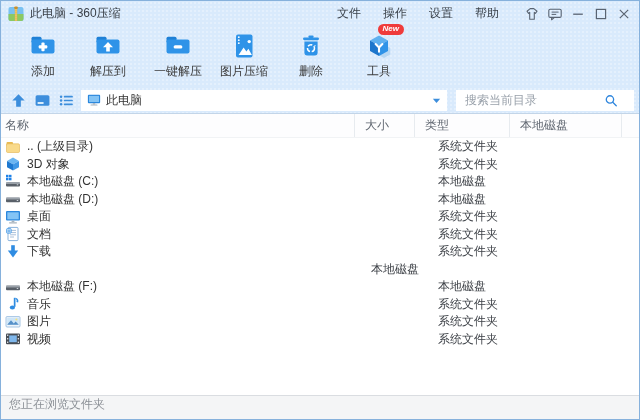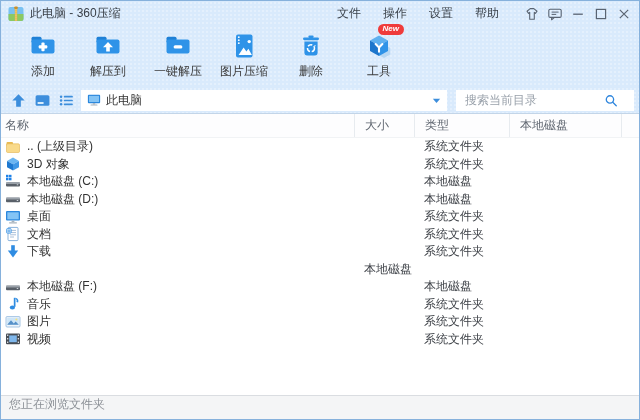--- a/index.html
+++ b/index.html
@@ -43,21 +43,21 @@
   .searchbox input{border:none;outline:none;flex:1;font:inherit;color:#333;background:transparent;min-width:0;}
   .searchbox input::placeholder{color:#9aa2ab;}
   
   .cols{display:grid;grid-template-columns:353px 60px 95px 112px 1fr;}
   .listhead{height:23px;align-items:center;background:#fdfdfe;color:#5f6670;
             border-bottom:1px solid #f1f3f5;flex:none;}
   .listhead .hc{padding-left:10px;height:100%;display:flex;align-items:center;
                 border-left:1px solid #e7ebef;box-sizing:border-box;}
   .listhead .hc:first-child{padding-left:4px;border-left:none;}
   .filelist{flex:1;background:#fff;overflow:hidden;}
-  .row{height:17.5px;align-items:center;color:#333;}
+  .row{height:17.5px;align-items:center;color:#333;gap:7px;}
   .c-name{display:flex;align-items:center;gap:6px;padding-left:4px;white-space:nowrap;overflow:hidden;}
   .ficon{width:16px;height:16px;flex:none;display:flex;align-items:center;justify-content:center;}
   .c-size,.c-type,.c-date{padding-left:10px;white-space:nowrap;color:#3d4147;}
   
   .statusbar{height:23px;border-top:1px solid #dadde1;background:#f4f5f6;display:flex;
              align-items:flex-start;padding-left:8px;color:#8b9096;flex:none;}
 </style>
 </head>
 <body>
 

